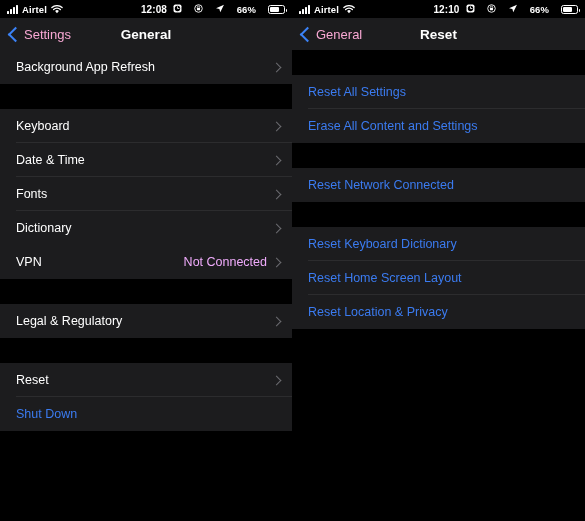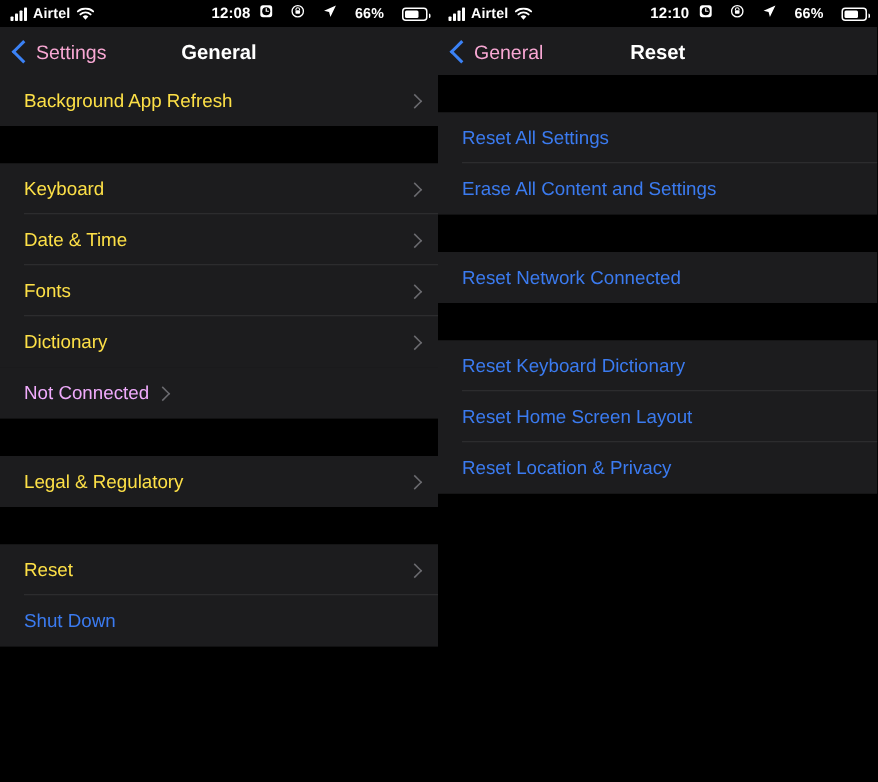--- a/index.html
+++ b/index.html
@@ -173,21 +173,21 @@
   }
   .cell .sep {
     position: absolute;
     left: 16px;
     right: 0;
     bottom: 0;
     height: 1px;
     background: #2c2c2e;
   }
   .cell-label {
-    color: #fde047;
+    color: #ffffff;
     font-size: 12.5px;
     flex: 1 1 auto;
     white-space: nowrap;
   }
   .cell-label.blue {
     color: #3b7bf0;
   }
   .cell-detail {
     color: #f0abfc;
     font-size: 12.5px;
@@ -280,20 +280,21 @@
             <span class="chevron"></span>
             <span class="sep"></span>
           </div>
           <div class="cell last">
             <span class="cell-label">Dictionary</span>
             <span class="chevron"></span>
           </div>
         </div>
         <div class="group">
           <div class="cell last">
+            <span class="cell-label">VPN</span>
             <span class="cell-detail">Not Connected</span>
             <span class="chevron"></span>
           </div>
         </div>
         <div class="gap" style="height: 25px;"></div>
         <div class="group">
           <div class="cell last">
             <span class="cell-label">Legal &amp; Regulatory</span>
             <span class="chevron"></span>
           </div>

